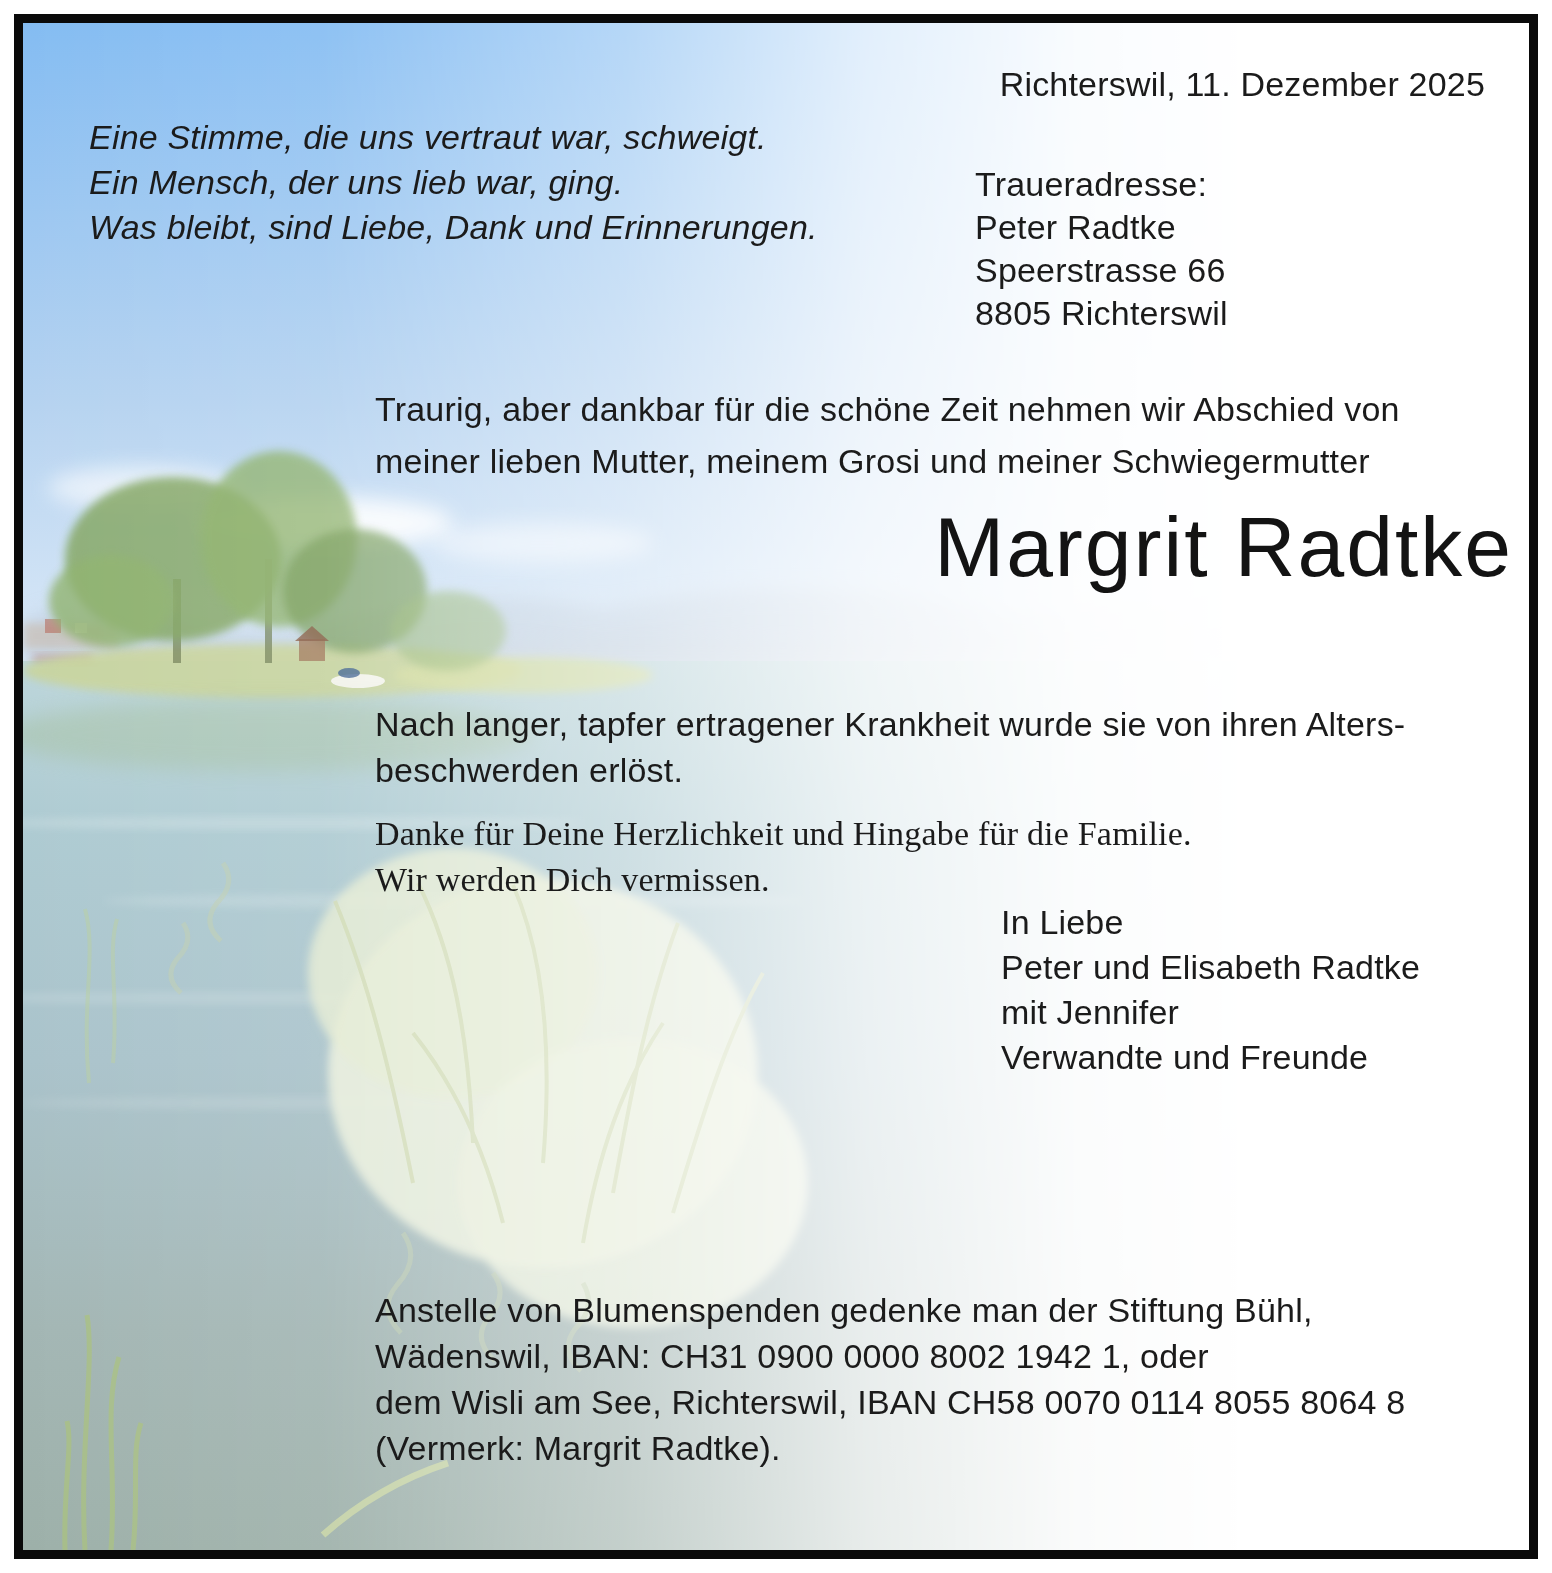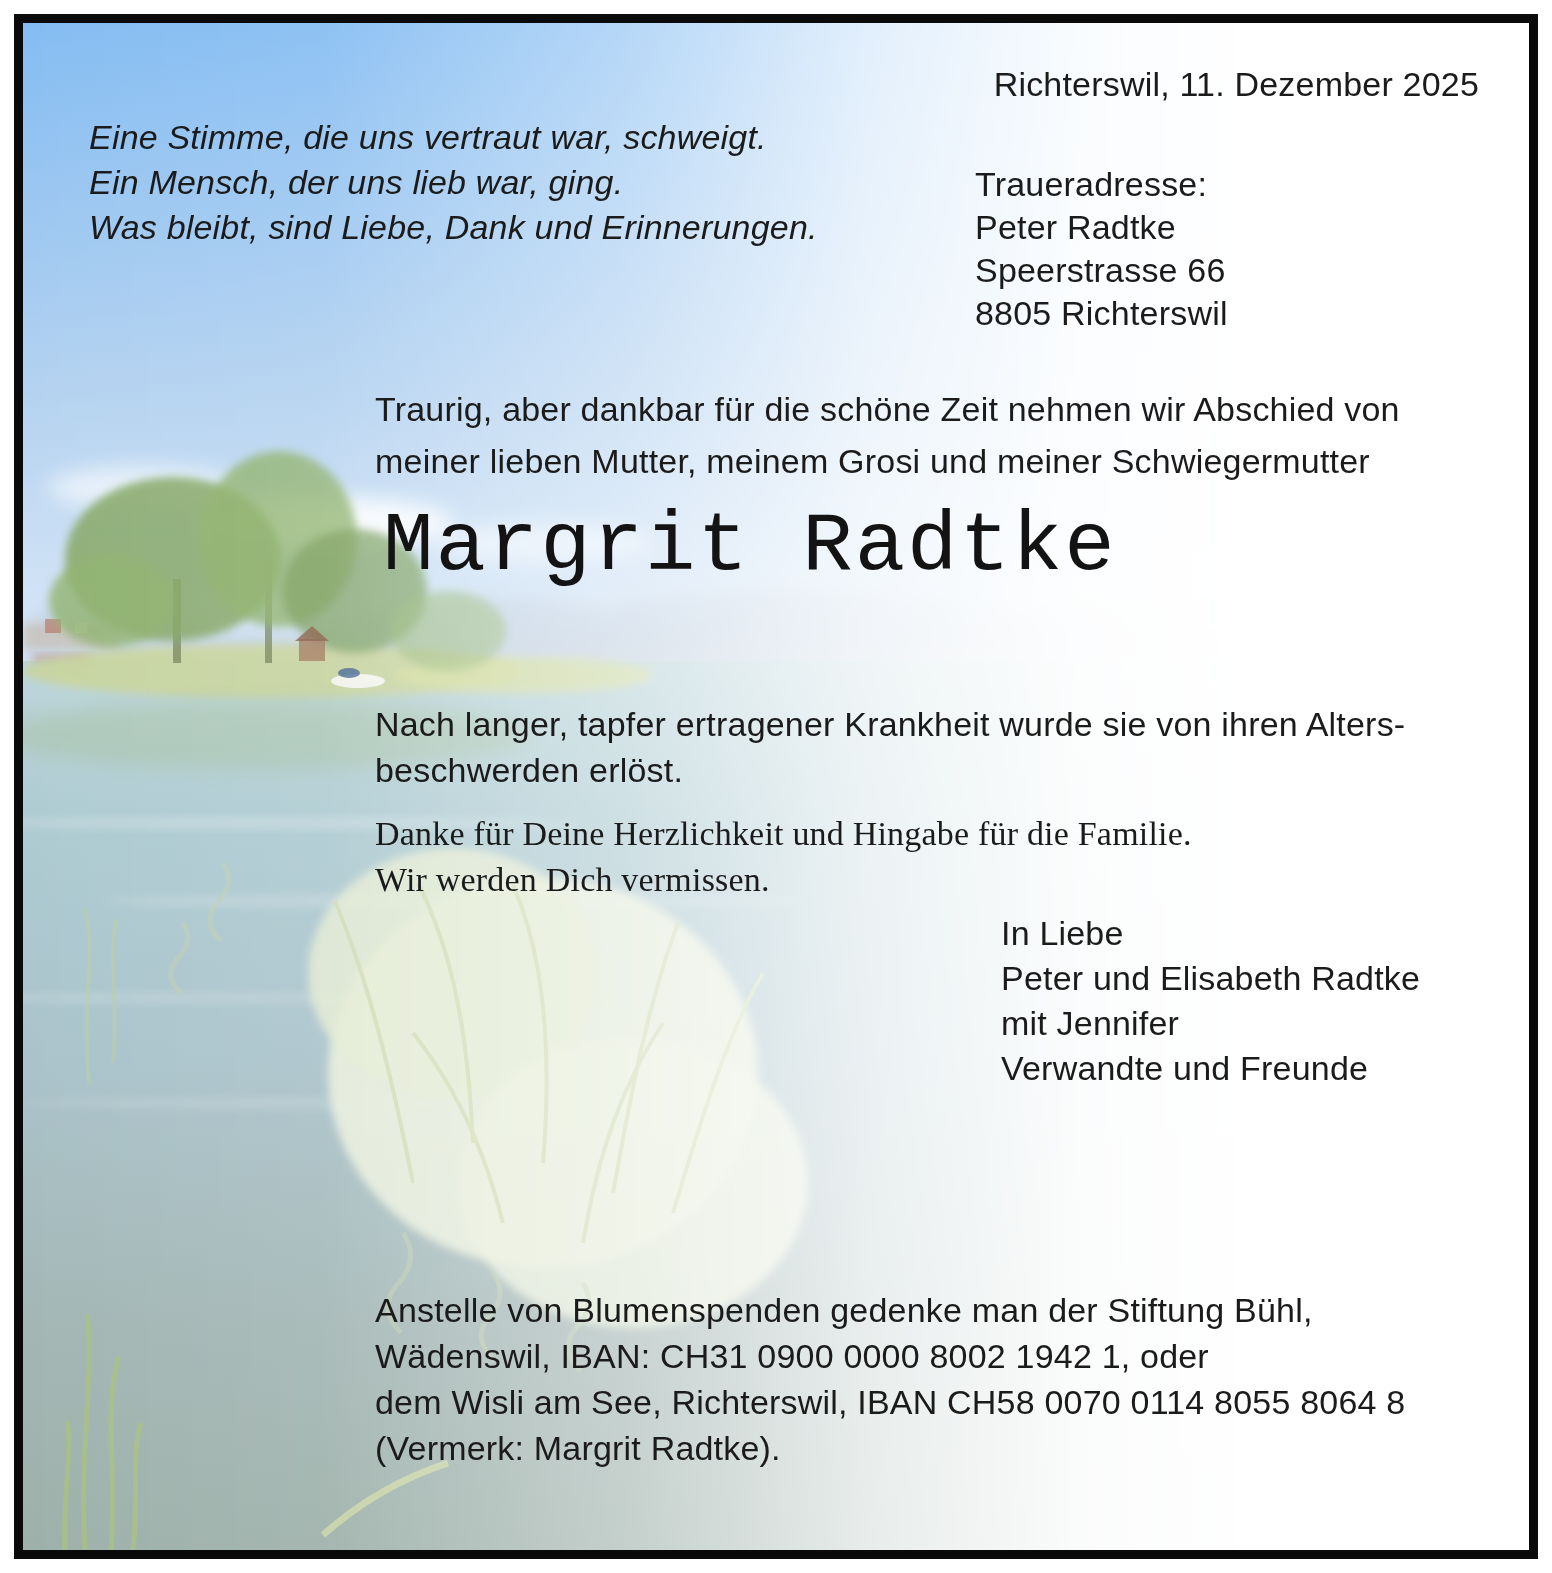--- a/index.html
+++ b/index.html
@@ -15,37 +15,37 @@
     -webkit-font-smoothing:antialiased;
   }
   .page{position:relative;width:1552px;height:1573px;background:#ffffff;overflow:hidden;}
   .frame{
     position:absolute;left:14px;top:14px;right:14px;bottom:14px;
     border:9px solid var(--frame-black);
     background:#ffffff;
     overflow:hidden;
   }
   .photo{position:absolute;left:0;top:0;width:1506px;height:1527px;}
-  .content{position:absolute;left:0;top:0;width:1506px;height:1527px;}
+  .content{position:absolute;left:0;top:0;width:1506px;height:1527px;padding-left:6px;}
 
   .txt{position:absolute;font-size:34px;line-height:46px;letter-spacing:0.2px;}
   .lines{white-space:pre-line;}
 
   .dateline{top:38px;right:50px;text-align:right;}
   .epigraph{top:92px;left:66px;font-style:italic;line-height:45px;}
   .address{top:140px;left:952px;line-height:43px;}
   .intro{top:360px;left:352px;line-height:52px;}
 
-  .center-col{position:absolute;left:360px;width:1150px;text-align:left;font-family:Liberation Mono, monospace;}
+  .center-col{position:absolute;left:340px;width:1150px;text-align:right;}
   .deceased-name{top:478px;font-size:84px;line-height:92px;letter-spacing:2px;color:#131313;}
   .life-dates{top:590px;}
 
   .para-illness{top:678px;left:352px;}
   .para-thanks{top:788px;left:352px;font-family:Liberation Serif, serif;}
-  .farewell{top:877px;left:978px;line-height:45px;margin-top:11px;}
+  .farewell{top:877px;left:978px;line-height:45px;}
   .para-family{top:1100px;left:352px;}
   .para-gratitude{top:1210px;left:352px;}
   .para-donations{top:1264px;left:352px;line-height:46px;}
 </style>
 </head>
 <body>
 
 <div class="page">
   <div class="frame">
 

